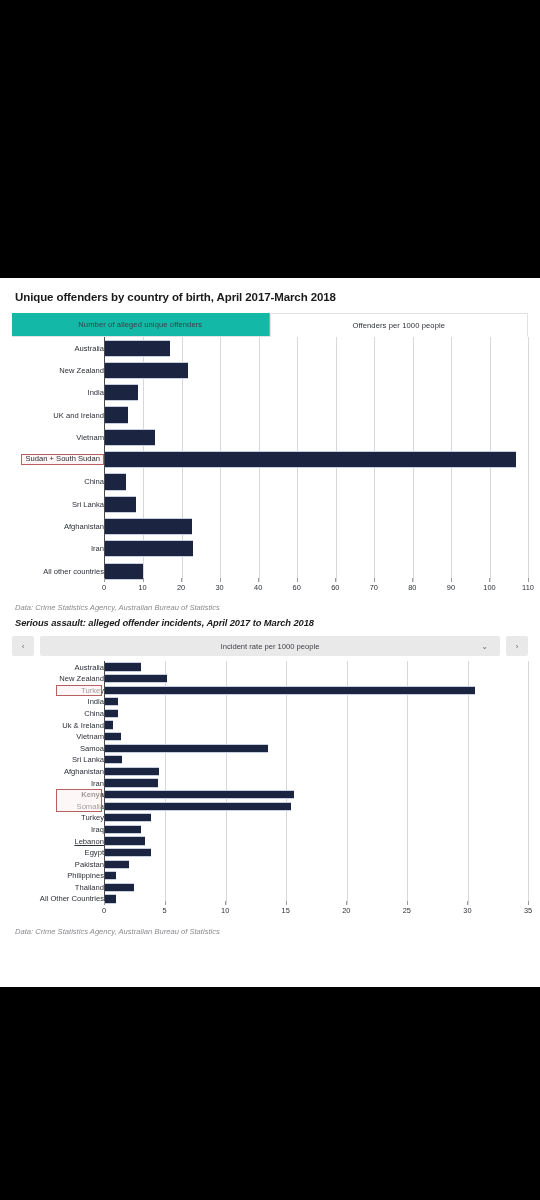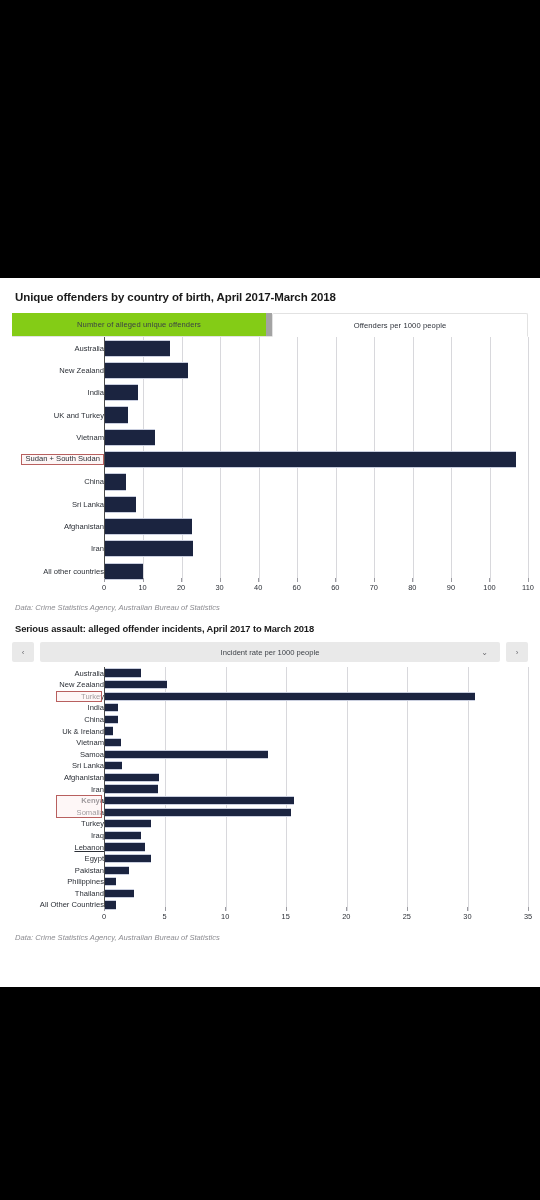--- a/index.html
+++ b/index.html
@@ -28,22 +28,22 @@
     letter-spacing: -0.1px;
     padding-top: 13px; padding-left: 3px;
   }
 
   .tabs {
     display: flex; margin-top: 10px; height: 24px;
     border-bottom: 1px solid #e2e2e2;
   }
   .tab {
     flex: 1 1 0; display: flex; align-items: center; justify-content: center;
-    font-size: 7.6px; color: #3b3f45; background: #84cc16;
-    border-right: 6px solid #a3a3a3;
+    font-size: 7.6px; color: #3b3f45; background: #14b8a6;
+    border-right: 1px solid #a3a3a3;
     letter-spacing: 0.1px;
   }
   .tab.active {
     background: #ffffff; color: #2c3038;
     border: 1px solid #e2e2e2; border-bottom: 1px solid #ffffff;
     border-radius: 2px 2px 0 0;
     margin-bottom: -1px;
   }
 
   
@@ -138,21 +138,21 @@
             <div class="ylabel" style="height: 22.3px;">
               <span>Australia</span>
             </div>
             <div class="ylabel" style="height: 22.3px;">
               <span>New Zealand</span>
             </div>
             <div class="ylabel" style="height: 22.3px;">
               <span>India</span>
             </div>
             <div class="ylabel" style="height: 22.3px;">
-              <span>UK and Turkey</span>
+              <span>UK and Ireland</span>
             </div>
             <div class="ylabel" style="height: 22.3px;">
               <span>Vietnam</span>
             </div>
             <div class="ylabel" style="height: 22.3px;">
               <span class="boxed">Sudan + South Sudan</span>
             </div>
             <div class="ylabel" style="height: 22.3px;">
               <span>China</span>
             </div>
@@ -220,21 +220,21 @@
             <div class="xtick-mark" style="left: 90.9091%;"></div>
             <div class="xtick" style="left: 90.9091%;">100</div>
             <div class="xtick-mark" style="left: 100%;"></div>
             <div class="xtick" style="left: 100%;">110</div>
           </div>
         </div>
       </div>
 
     <div class="source" style="margin-top:6px;">Data: Crime Statistics Agency, Australian Bureau of Statistics</div>
 
-    <div class="card2-title" style="margin-top:11px;">Serious assault: alleged offender incidents, April 2017 to March 2018</div>
+    <div class="card2-title" style="margin-top:5px;font-style:italic;">Serious assault: alleged offender incidents, April 2017 to March 2018</div>
 
     <div class="selector-row">
       <div class="nav-btn">‹</div>
       <div class="select-bar">
         <span>Incident rate per 1000 people</span>
         <span class="select-chevron">⌄</span>
       </div>
       <div class="nav-btn">›</div>
     </div>
 

